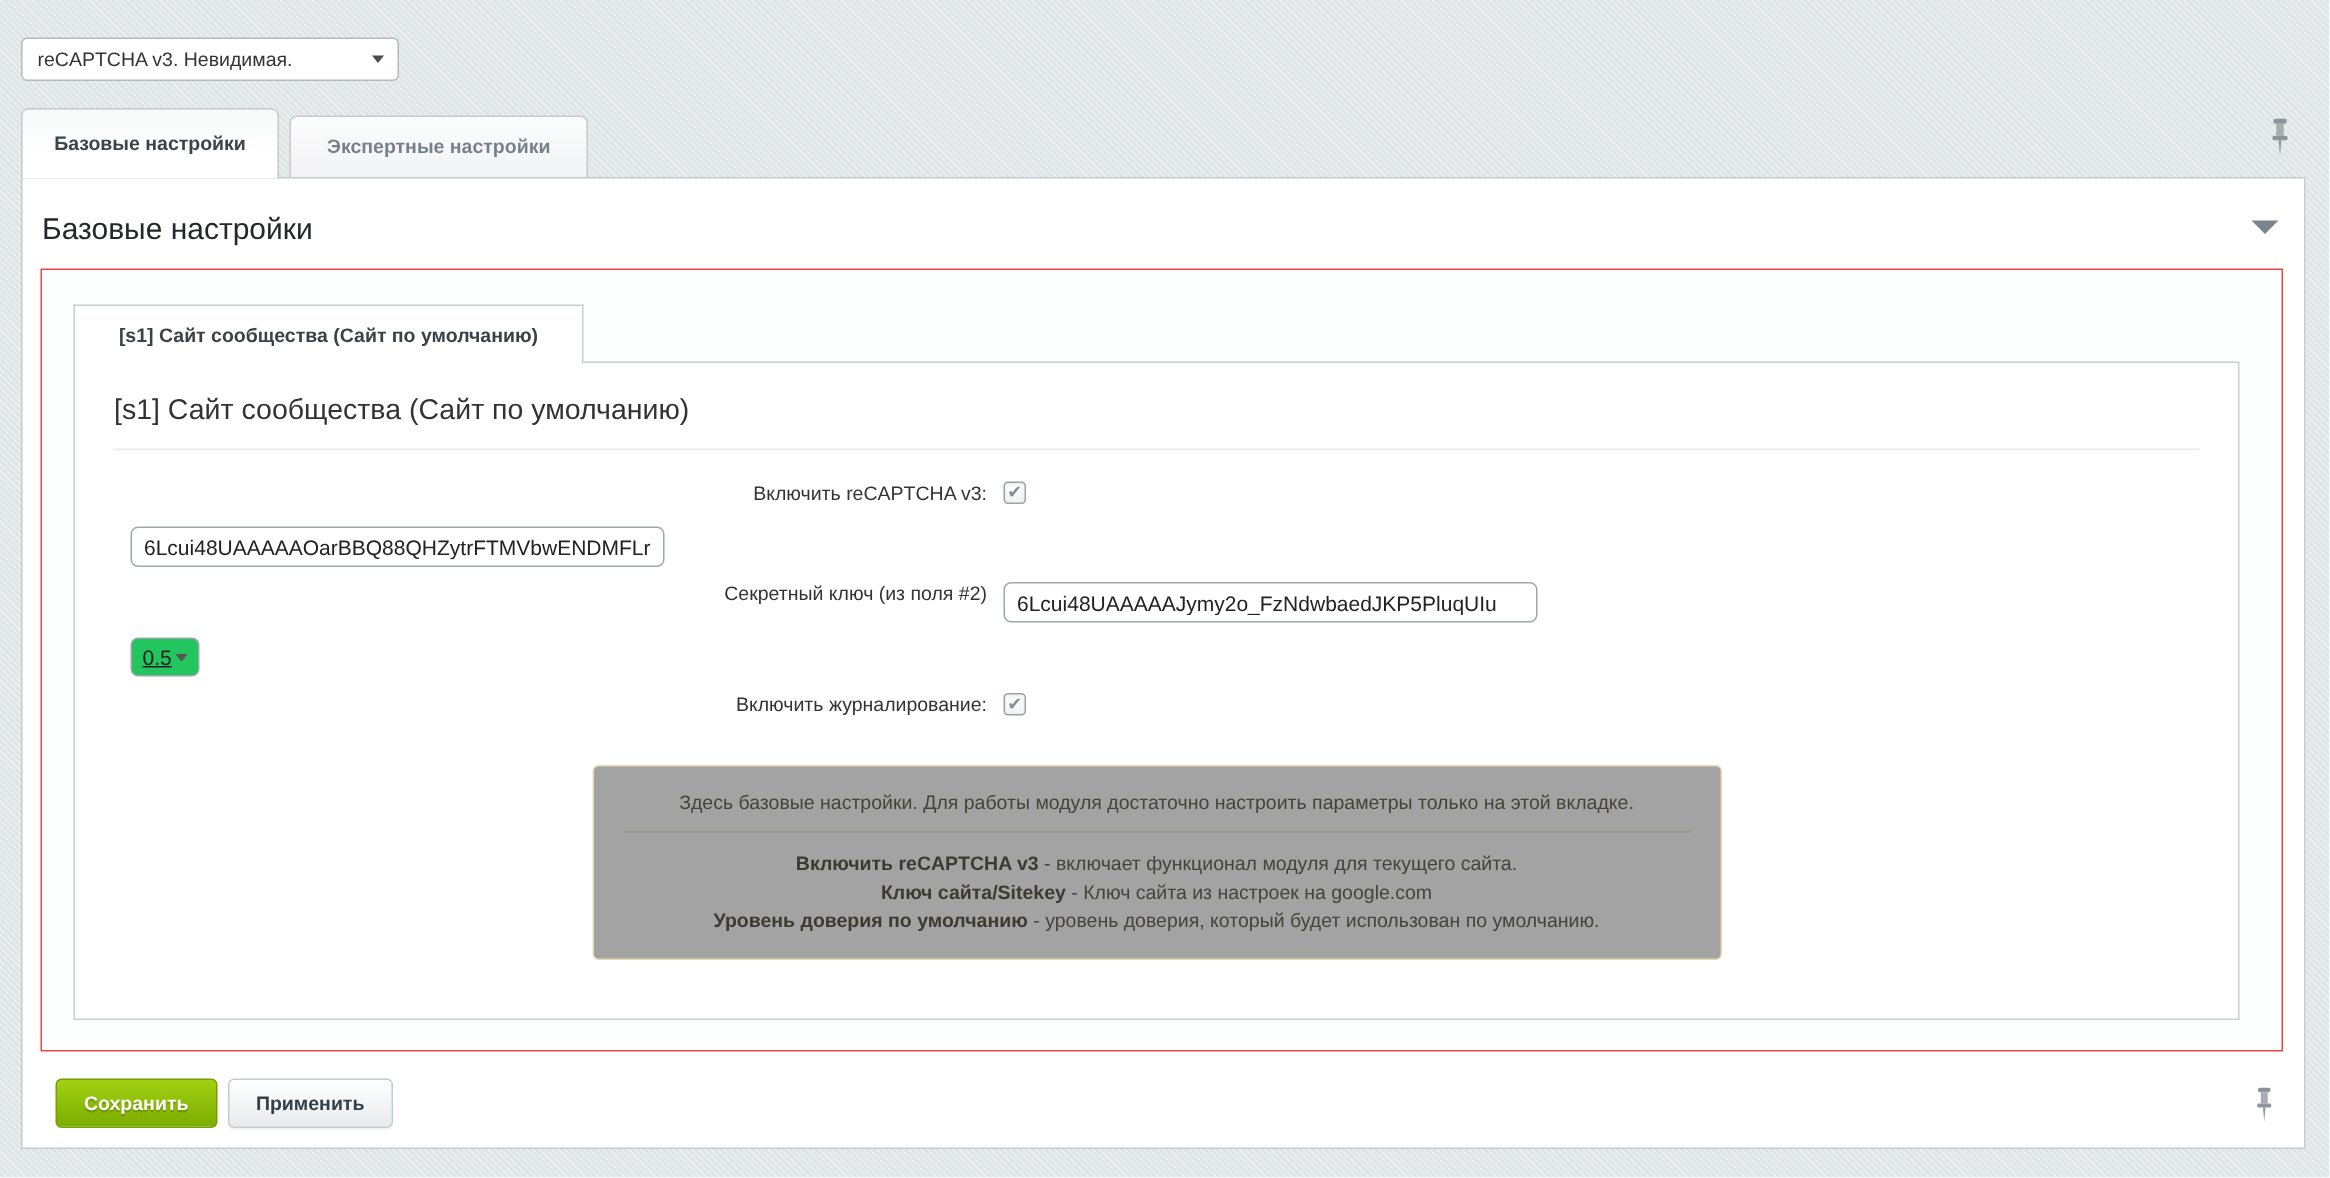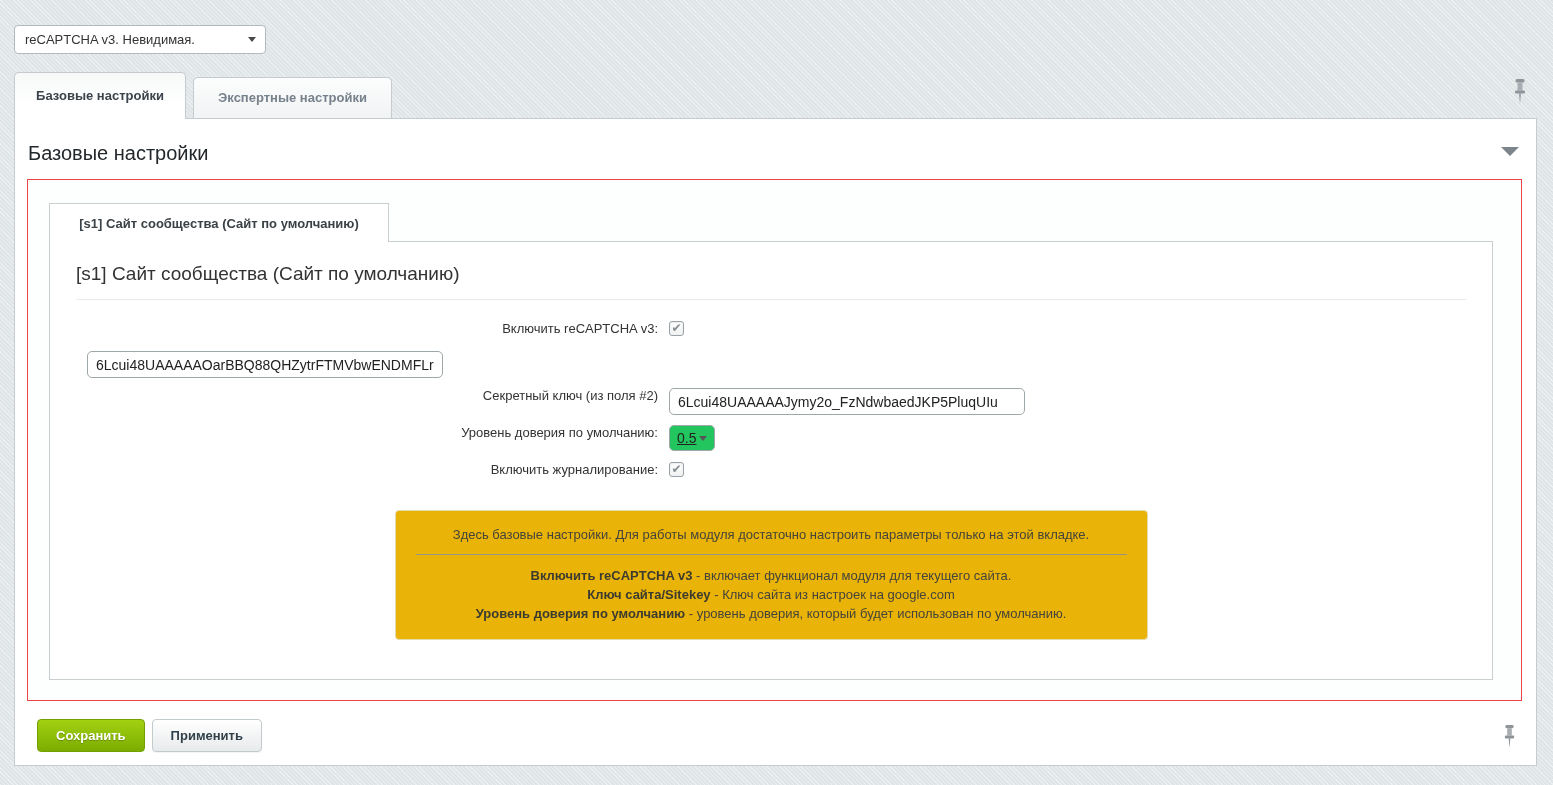--- a/index.html
+++ b/index.html
@@ -89,21 +89,21 @@
   .mini-select{
     width:46px;height:26px;box-sizing:border-box;border:1px solid #a0a7ab;border-radius:5px;background:#22c55e;
     display:inline-flex;align-items:center;justify-content:space-between;padding:0 7px;
     font-size:14px;color:#222;cursor:pointer;text-decoration:underline;
   }
   .mini-select .caret{border-left-width:4px;border-right-width:4px;border-top-width:5px;border-top-color:#555;}
 
   
   .info-box{
     width:753px;box-sizing:border-box;margin:26px auto 0;
-    background:#eab308;border:1px solid #e3dbae;border-radius:4px;
+    background:#a3a3a3;border:1px solid #e3dbae;border-radius:4px;
     padding:14px 20px 16px;text-align:center;font-size:13px;color:#45443a;line-height:19px;
   }
   .info-hr{border:none;border-top:1px solid #97948a;margin:10px 0 11px;}
   .info-line b{color:#3c3b30;}
 
   
   .footer-btns{position:absolute;left:22px;top:600px;display:flex;}
   .btn{
     height:33px;box-sizing:border-box;border-radius:4px;
     font-family:"Liberation Sans",sans-serif;font-size:13px;font-weight:bold;cursor:pointer;
@@ -170,21 +170,20 @@
           </div>
 
           <div class="form-row row-tall">
             <div class="form-label">Секретный ключ (из поля #2)</div>
             <div class="form-control">
               <input class="text-input" type="text" value="6Lcui48UAAAAAJymy2o_FzNdwbaedJKP5PluqUIu" style="">
             </div>
           </div>
 
           <div class="form-row row-tall">
-            <div class="form-label">Уровень доверия по умолчанию:</div>
             <div class="form-control">
               <span class="mini-select">
                 <span>0.5</span>
                 <span class="caret"></span>
               </span>
             </div>
           </div>
 
           <div class="form-row">
             <div class="form-label">Включить журналирование:</div>

